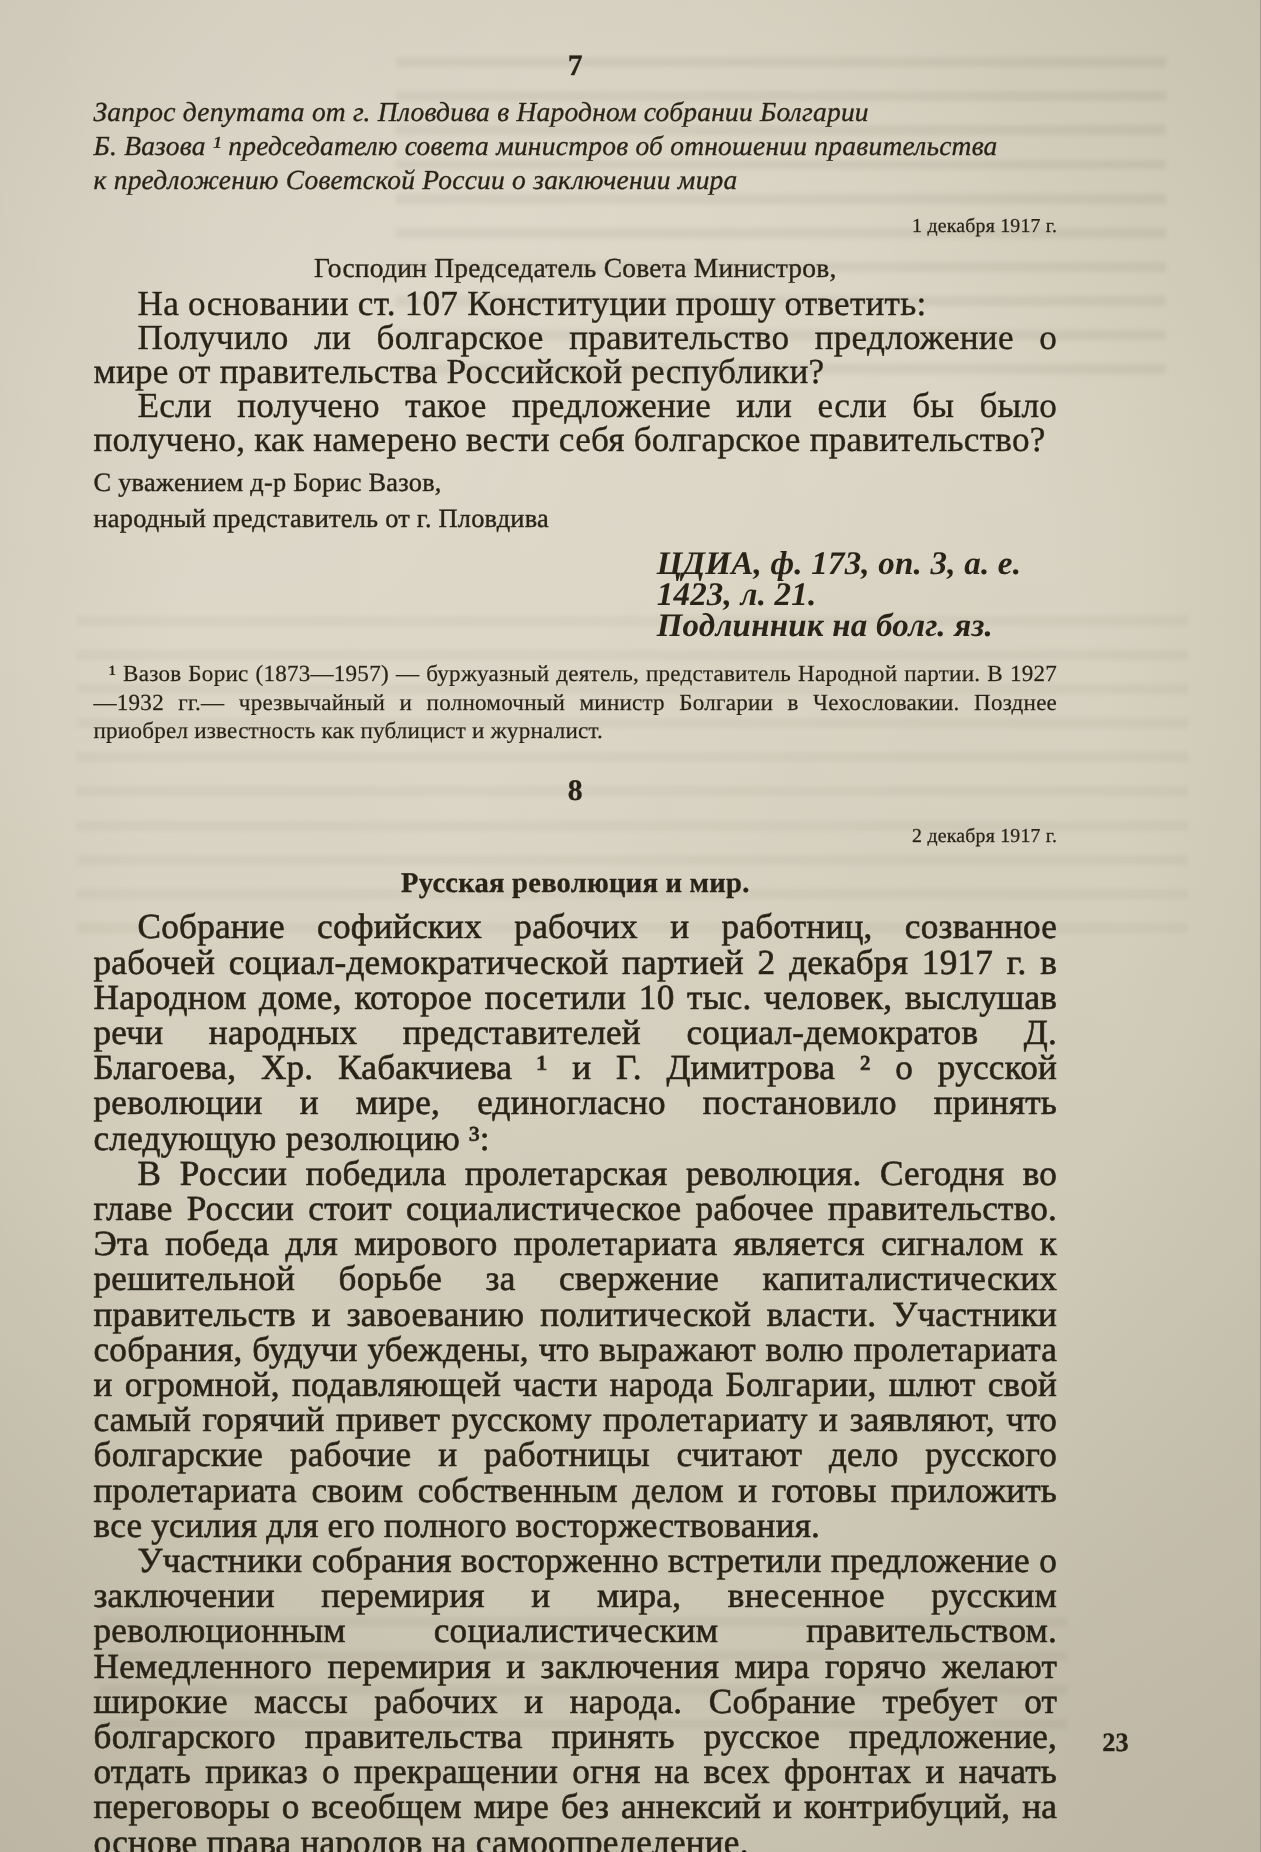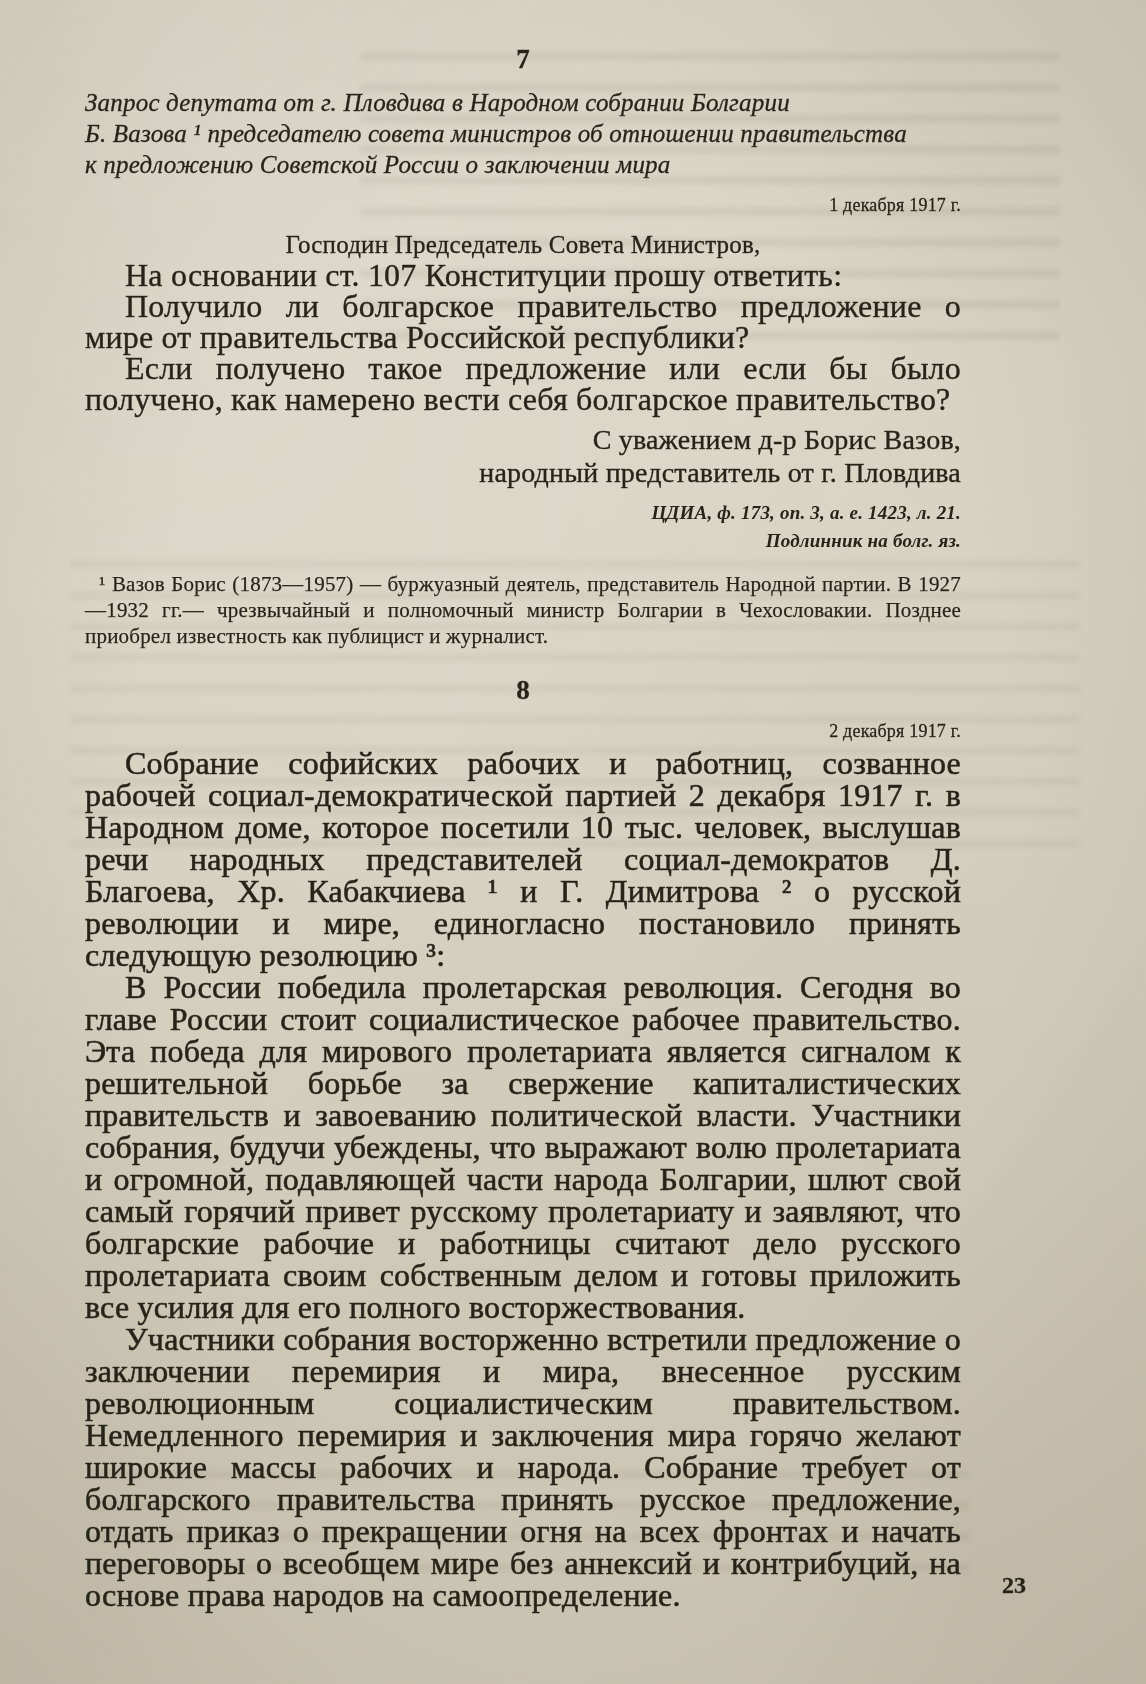--- a/index.html
+++ b/index.html
@@ -54,26 +54,26 @@
   }
   .salutation {
     margin-top:8px; text-align:center; font-size:25px; line-height:31px;
     -webkit-text-stroke:0.35px rgba(39,35,24,0.85);
   }
   .body-par {
     font-size:32px; line-height:31px; text-align:justify; text-indent:40px;
     -webkit-text-stroke:0.4px rgba(39,35,24,0.85);
   }
   .signature-block {
-    margin-top:8px; text-align:right; font-size:28px; line-height:33px;
+    margin-top:8px; font-size:24px; line-height:33px;
     -webkit-text-stroke:0.4px rgba(39,35,24,0.85);
   }
   .archival-source {
     margin-top:10px; margin-left:512px;
-    font-style:italic; font-weight:bold; font-size:19px; line-height:28px;text-align:right;
+    font-style:italic; font-weight:bold; font-size:30px; line-height:28px;
   }
   .footnote {
     margin-top:16px; font-size:21px; line-height:26px;
     text-align:justify; text-indent:14px;
     -webkit-text-stroke:0.25px rgba(39,35,24,0.8);
   }
   .doc8 { margin-top:26px; }
   .doc-heading {
     margin-top:12px; margin-bottom:8px; text-align:center;
     font-weight:bold; font-size:26px; line-height:31px;
@@ -129,20 +129,21 @@
 
       <p class="footnote">¹ Вазов Борис (1873—1957) — буржуазный деятель, представитель Народной партии. В 1927—1932 гг.— чрезвычайный и полномочный министр Болгарии в Чехословакии. Позднее приобрел известность как публицист и журналист.</p>
     </section>
 
     <section class="doc doc8">
       <div class="doc-number">8</div>
 
 
       <div class="doc-date">2 декабря 1917 г.</div>
 
+      <div class="doc-heading">Русская революция и мир.</div>
 
       <p class="body-par">Собрание софийских рабочих и работниц, созванное рабочей социал-демократической партией 2 декабря 1917 г. в Народном доме, которое посетили 10 тыс. человек, выслушав речи народных представителей социал-демократов Д. Благоева, Хр. Кабакчиева ¹ и Г. Димитрова ² о русской революции и мире, единогласно постановило принять следующую резолюцию ³:</p>
       <p class="body-par">В России победила пролетарская революция. Сегодня во главе России стоит социалистическое рабочее правительство. Эта победа для мирового пролетариата является сигналом к решительной борьбе за свержение капиталистических правительств и завоеванию политической власти. Участники собрания, будучи убеждены, что выражают волю пролетариата и огромной, подавляющей части народа Болгарии, шлют свой самый горячий привет русскому пролетариату и заявляют, что болгарские рабочие и работницы считают дело русского пролетариата своим собственным делом и готовы приложить все усилия для его полного восторжествования.</p>
       <p class="body-par">Участники собрания восторженно встретили предложение о заключении перемирия и мира, внесенное русским революционным социалистическим правительством. Немедленного перемирия и заключения мира горячо желают широкие массы рабочих и народа. Собрание требует от болгарского правительства принять русское предложение, отдать приказ о прекращении огня на всех фронтах и начать переговоры о всеобщем мире без аннексий и контрибуций, на основе права народов на самоопределение.</p>
     </section>
 
   </main>
 
   <div class="folio">23</div>
 </div>

